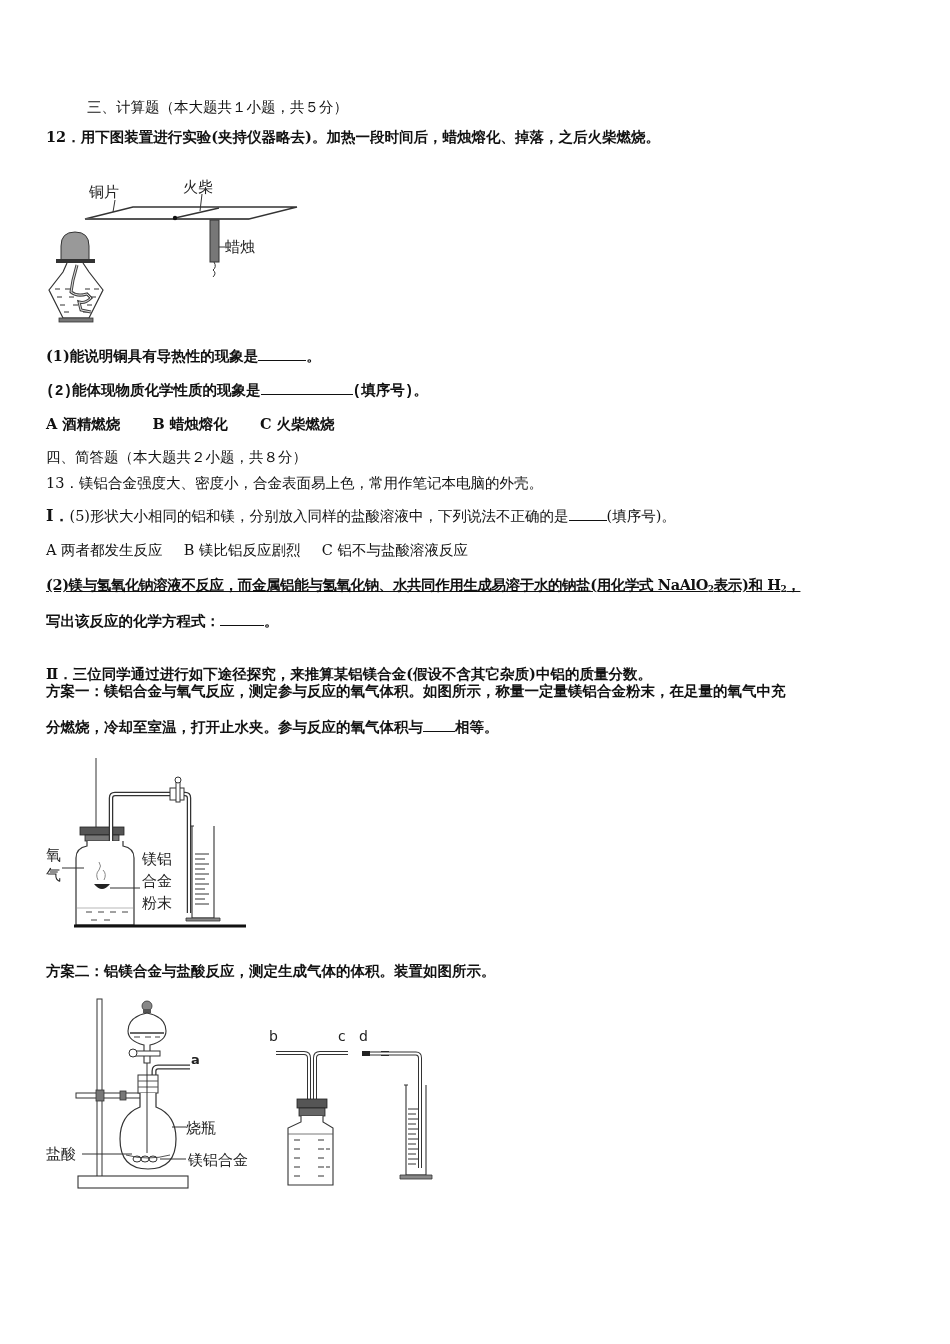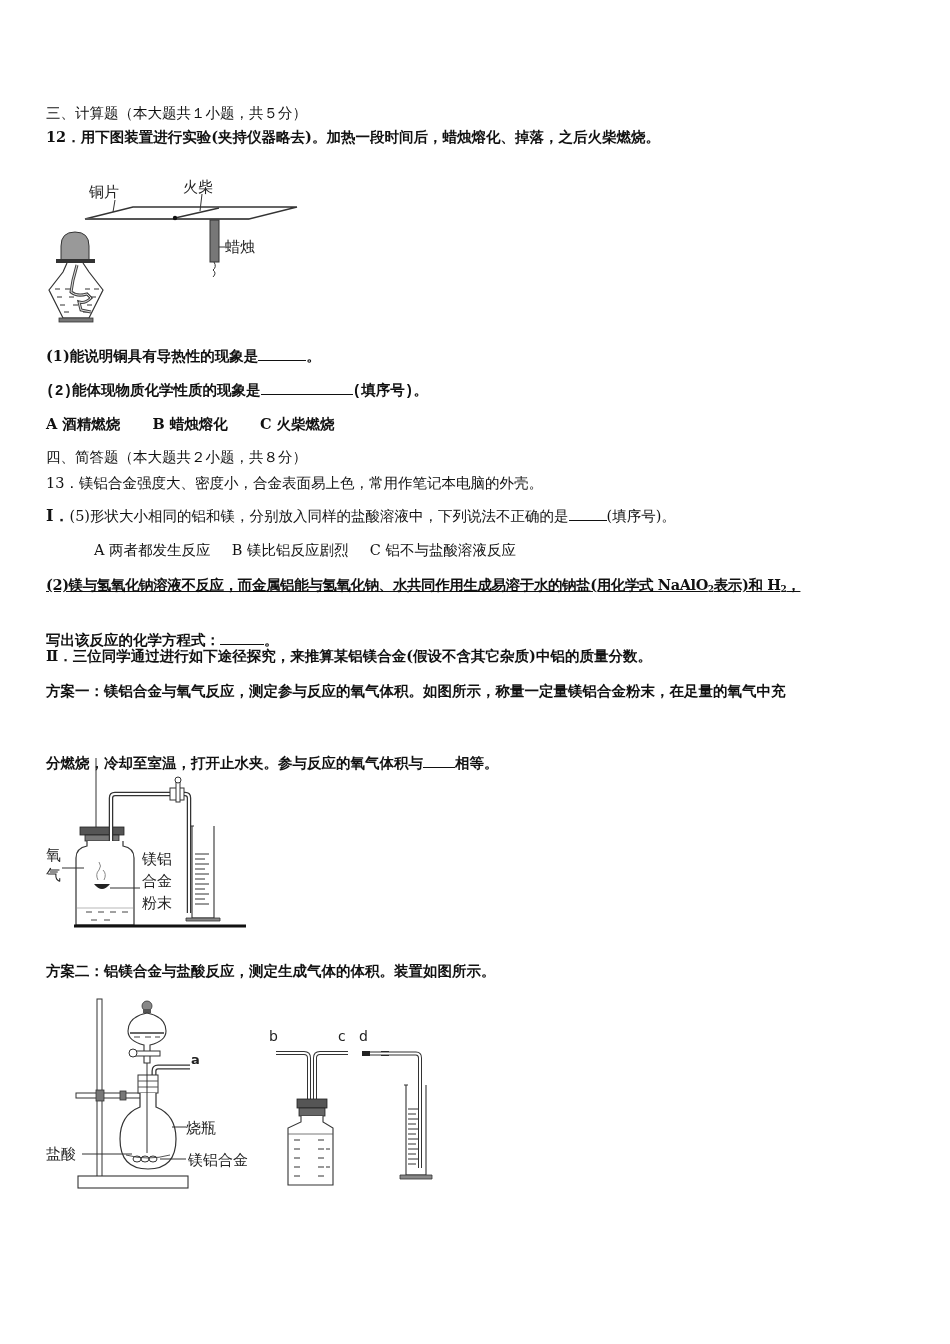--- a/index.html
+++ b/index.html
@@ -9,21 +9,21 @@
     .bold { font-weight: bold; }
     .blank { display: inline-block; border-bottom: 1.3px solid #111; height: 15px; vertical-align: baseline; }
     .fig { position: absolute; }
     .fig svg { display: block; }
     .lbl { font-family: "DejaVu Sans", "Liberation Sans", sans-serif; fill: #222; }
     sub { font-size: 9px; vertical-align: -2px; }
   </style>
 </head>
 <body>
 
-<div class="line" style="top:103px;">三、计算题（本大题共１小题，共５分）</div>
+<div class="line" style="top:97px;margin-left:41px;">三、计算题（本大题共１小题，共５分）</div>
 <div class="line bold" style="top:127px;">12．用下图装置进行实验(夹持仪器略去)。加热一段时间后，蜡烛熔化、掉落，之后火柴燃烧。</div>
 
 <div class="fig" style="left:47px; top:172px;">
   <svg width="260" height="152" viewBox="0 0 260 152">
 
     <polygon points="38,47 86,35 250,35 202,47" fill="#fff" stroke="#333" stroke-width="1.3"></polygon>
     <line x1="38" y1="47" x2="202" y2="47" stroke="#555" stroke-width="2"></line>
 
     <line x1="128" y1="46" x2="172" y2="36" stroke="#333" stroke-width="1.4"></line>
     <circle cx="128" cy="46" r="2.2" fill="#111"></circle>
@@ -79,38 +79,38 @@
   <span>C 火柴燃烧</span>
 </div>
 
 <div class="line" style="top:447px;">四、简答题（本大题共２小题，共８分）</div>
 <div class="line" style="top:473px;">13．镁铝合金强度大、密度小，合金表面易上色，常用作笔记本电脑的外壳。</div>
 
 <div class="line" style="top:506px;">
   <span class="bold" style="font-size:16px;">I．</span><span>(5)形状大小相同的铝和镁，分别放入同样的盐酸溶液中，下列说法不正确的是</span><span class="blank" style="width:38px;"></span><span>(填序号)。</span>
 </div>
 
-<div class="line" style="top:540px;margin-left:48px;">
+<div class="line" style="top:540px;">
   <span>A 两者都发生反应</span>
   <span style="display:inline-block;width:12px;"></span>
   <span>B 镁比铝反应剧烈</span>
   <span style="display:inline-block;width:12px;"></span>
   <span>C 铝不与盐酸溶液反应</span>
 </div>
 
 <div class="line bold" style="top:575px; letter-spacing:-0.4px;text-decoration:underline;">
   <span>(2)镁与氢氧化钠溶液不反应，而金属铝能与氢氧化钠、水共同作用生成易溶于水的钠盐(用化学式 NaAlO</span><sub>2</sub><span>表示)和 H</span><sub>2</sub><span>，</span>
 </div>
-<div class="line bold" style="top:630px;text-align:right;">
+<div class="line bold" style="top:611px;text-align:right;">
   <span>写出该反应的化学方程式：</span><span class="blank" style="width:44px;"></span><span>。</span>
 </div>
 
-<div class="line bold" style="top:646px;">Ⅱ．三位同学通过进行如下途径探究，来推算某铝镁合金(假设不含其它杂质)中铝的质量分数。</div>
+<div class="line bold" style="top:664px;">Ⅱ．三位同学通过进行如下途径探究，来推算某铝镁合金(假设不含其它杂质)中铝的质量分数。</div>
 <div class="line bold" style="top:681px;">方案一：镁铝合金与氧气反应，测定参与反应的氧气体积。如图所示，称量一定量镁铝合金粉末，在足量的氧气中充</div>
-<div class="line bold" style="top:717px;margin-top:36px;">
+<div class="line bold" style="top:717px;">
   <span>分燃烧，冷却至室温，打开止水夹。参与反应的氧气体积与</span><span class="blank" style="width:32px;"></span><span>相等。</span>
 </div>
 
 <div class="fig" style="left:44px; top:758px;">
   <svg width="210" height="172" viewBox="0 0 210 172">
 
     <line x1="52" y1="0" x2="52" y2="130" stroke="#333" stroke-width="1"></line>
 
     <rect x="36" y="69" width="44" height="8" fill="#555" stroke="#222" stroke-width="0.8"></rect>
     <rect x="41" y="77" width="34" height="6" fill="#777" stroke="#222" stroke-width="0.8"></rect>

